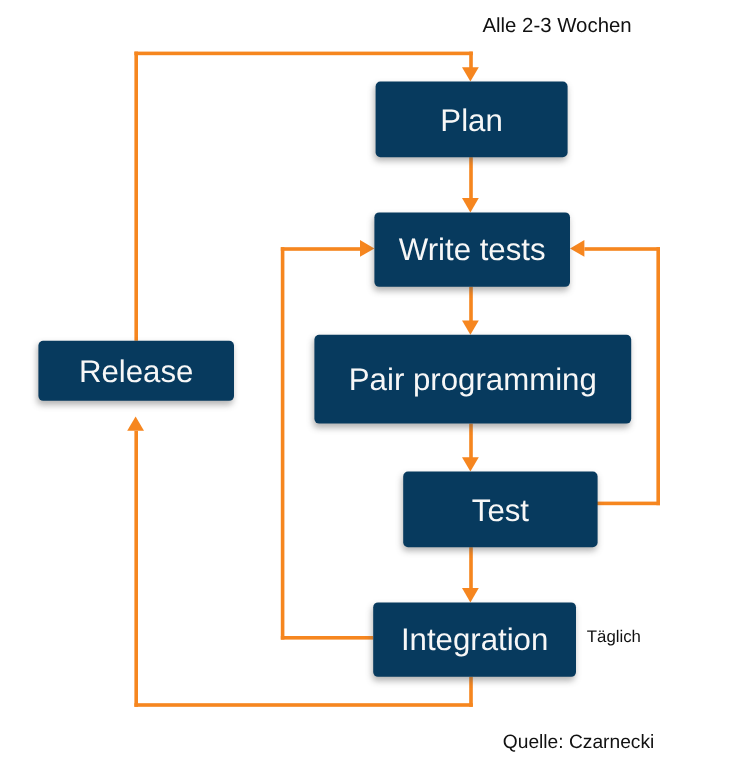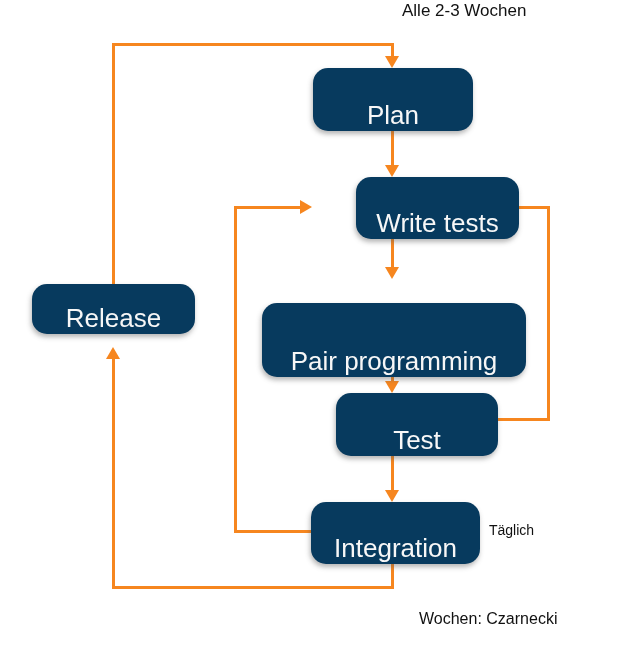--- a/index.html
+++ b/index.html
@@ -12,25 +12,25 @@
     position: relative;
     width: 623px;
     height: 645px;
     background: var(--background, #ffffff);
     overflow: hidden;
   }
   .node {
     position: absolute;
     background: var(--node-bg, #073a5e);
     color: var(--node-text, #f7f7f7);
-    border-radius: 15px;
+    border-radius: 4px;
     display: flex;
     flex-direction: column;
     align-items: center;
-    justify-content: flex-end;
+    justify-content: center;
     font-size: 26px;
     line-height: 32px;
     text-align: center;
     box-shadow: -1px 3px 5px rgba(90,90,90,0.45);
     white-space: nowrap;
   }
   .hline, .vline {
     position: absolute;
     background: var(--arrow, #f6861f);
   }
@@ -59,32 +59,32 @@
   .arr-right {
     border-top: 7px solid transparent;
     border-bottom: 7px solid transparent;
     border-left: 12px solid var(--arrow, #f6861f);
   }
   .label {
     position: absolute;
     color: var(--label-text, #111111);
     white-space: nowrap;
   }
-  .label-top    { left: 402px; top: 1px;  font-size: 17px; }
+  .label-top    { left: 402px; top: 12px;  font-size: 17px; }
   .label-daily  { left: 489px; top: 522px; font-size: 14px; }
   .label-source { left: 419px; top: 610px; font-size: 16px; }
 </style>
 </head>
 <body>
 
 <div class="canvas">
 
   <div class="label label-top">Alle 2-3 Wochen</div>
   <div class="label label-daily">Täglich</div>
-  <div class="label label-source">Wochen: Czarnecki</div>
+  <div class="label label-source">Quelle: Czarnecki</div>
 
   <div class="vline" style="left:112px; top:43px; height:241px;"></div>
   <div class="hline" style="left:112px; top:43px; width:282px;"></div>
   <div class="vline" style="left:391px; top:43px; height:14px;"></div>
   <div class="arr arr-down" style="left:385px; top:56px;"></div>
 
   <div class="vline" style="left:391px; top:131px; height:35px;"></div>
   <div class="arr arr-down" style="left:385px; top:165px;"></div>
 
   <div class="vline" style="left:391px; top:239px; height:29px;"></div>
@@ -108,25 +108,25 @@
 
   <div class="vline" style="left:391px; top:564px; height:25px;"></div>
   <div class="hline" style="left:112px; top:586px; width:282px;"></div>
   <div class="vline" style="left:112px; top:359px; height:230px;"></div>
   <div class="arr arr-up" style="left:106px; top:347px;"></div>
 
   <div class="node" style="left:313px; top:68px; width:160px; height:63px;">
     <span>Plan</span>
   </div>
 
-  <div class="node" style="left:312px; top:177px; width:163px; height:62px;margin-left:44px;">
+  <div class="node" style="left:312px; top:177px; width:163px; height:62px;">
     <span>Write tests</span>
   </div>
 
-  <div class="node" style="left:262px; top:279px; width:264px; height:74px;margin-top:24px;">
+  <div class="node" style="left:262px; top:279px; width:264px; height:74px;">
     <span>Pair programming</span>
   </div>
 
   <div class="node" style="left:312px; top:393px; width:162px; height:63px;margin-left:24px;">
     <span>Test</span>
   </div>
 
   <div class="node" style="left:311px; top:502px; width:169px; height:62px;">
     <span>Integration</span>
   </div>

